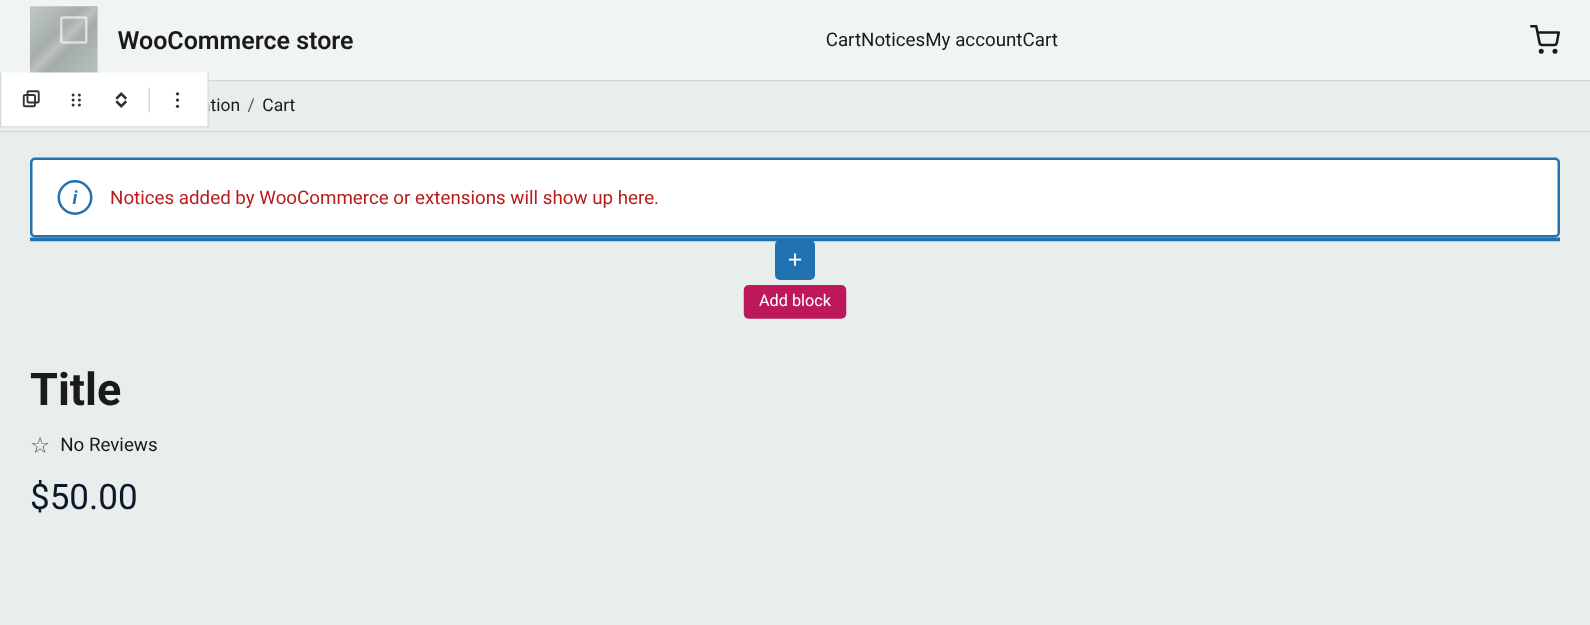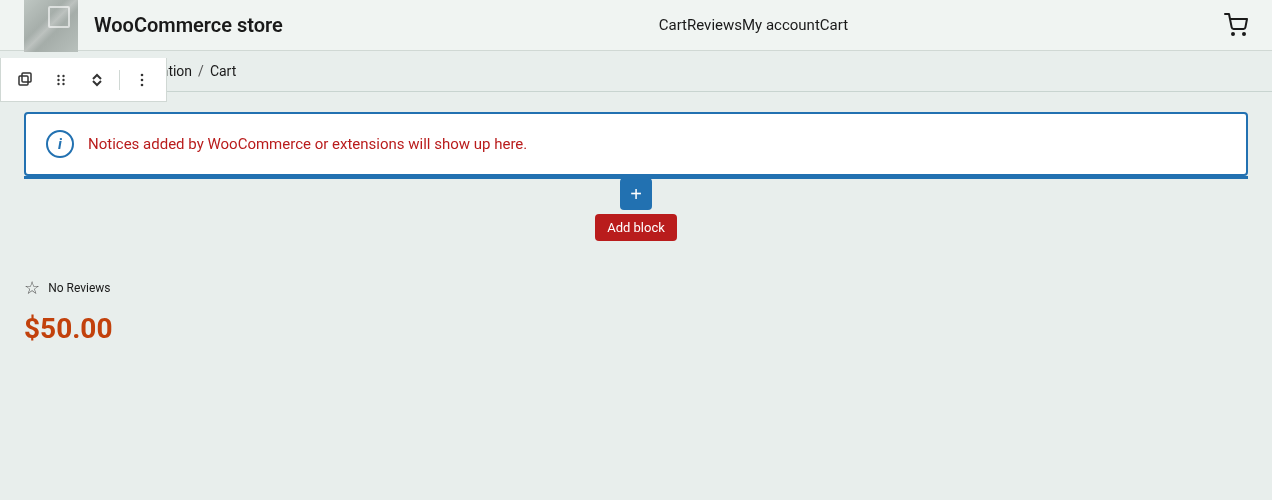--- a/index.html
+++ b/index.html
@@ -13,21 +13,21 @@
     }
 
     
     .header {
       background-color: #f0f4f2;
       border-bottom: 1px solid #d0d8d4;
       display: flex;
       align-items: center;
       justify-content: space-between;
       padding: 12px 24px;
-      height: 51px;
+      height: 65px;
       position: relative;
     }
 
     .header-left {
       display: flex;
       align-items: center;
       gap: 16px;
     }
 
     .logo-placeholder {
@@ -215,21 +215,21 @@
       font-size: 20px;
       cursor: pointer;
       display: flex;
       align-items: center;
       justify-content: center;
       position: relative;
       z-index: 2;
     }
 
     .add-block-tooltip {
-      background: #b91c1c;
+      background: #be185d;
       color: white;
       padding: 6px 12px;
       border-radius: 4px;
       font-size: 13px;
       white-space: nowrap;
       margin-top: 4px;
       position: relative;
     }
 
     
@@ -250,48 +250,48 @@
       gap: 8px;
       margin-bottom: 14px;
     }
 
     .star-icon {
       color: #555;
       font-size: 18px;
     }
 
     .reviews-text {
-      font-size: 12px;
+      font-size: 15px;
       color: #1a1a1a;
     }
 
     .product-price {
       font-size: 28px;
-      font-weight: 700;
-      color: #c2410c;
+      font-weight: 400;
+      color: #0f172a;
     }
 
     
     .cart-svg {
       width: 24px;
       height: 24px;
     }
   </style>
 </head>
 <body>
 
 <div class="header">
   <div class="header-left">
     <div class="logo-placeholder"></div>
     <span class="site-title">WooCommerce store</span>
   </div>
 
   <nav class="header-nav">
     <a class="nav-link">Cart</a>
-    <a class="nav-link">Reviews</a>
+    <a class="nav-link">Notices</a>
     <a class="nav-link">My account</a>
     <a class="nav-link">Cart</a>
   </nav>
 
   <div class="cart-icon-wrap">
     <svg class="cart-svg" viewBox="0 0 24 24" fill="none" stroke="#1a1a1a" stroke-width="2" stroke-linecap="round" stroke-linejoin="round">
       <circle cx="9" cy="21" r="1"></circle>
       <circle cx="20" cy="21" r="1"></circle>
       <path d="M1 1h4l2.68 13.39a2 2 0 0 0 2 1.61h9.72a2 2 0 0 0 2-1.61L23 6H6"></path>
     </svg>
@@ -352,20 +352,21 @@
     <div class="add-block-line"></div>
     <div class="add-block-btn-wrap">
       <button class="add-block-plus-btn">+</button>
       <div class="add-block-tooltip">Add block</div>
     </div>
   </div>
 
 </div>
 
 <div class="product-section">
+  <h1 class="product-title">Title</h1>
 
   <div class="reviews-row">
     <span class="star-icon">☆</span>
     <span class="reviews-text">No Reviews</span>
   </div>
 
   <div class="product-price">$50.00</div>
 </div>
 
 </body></html>

